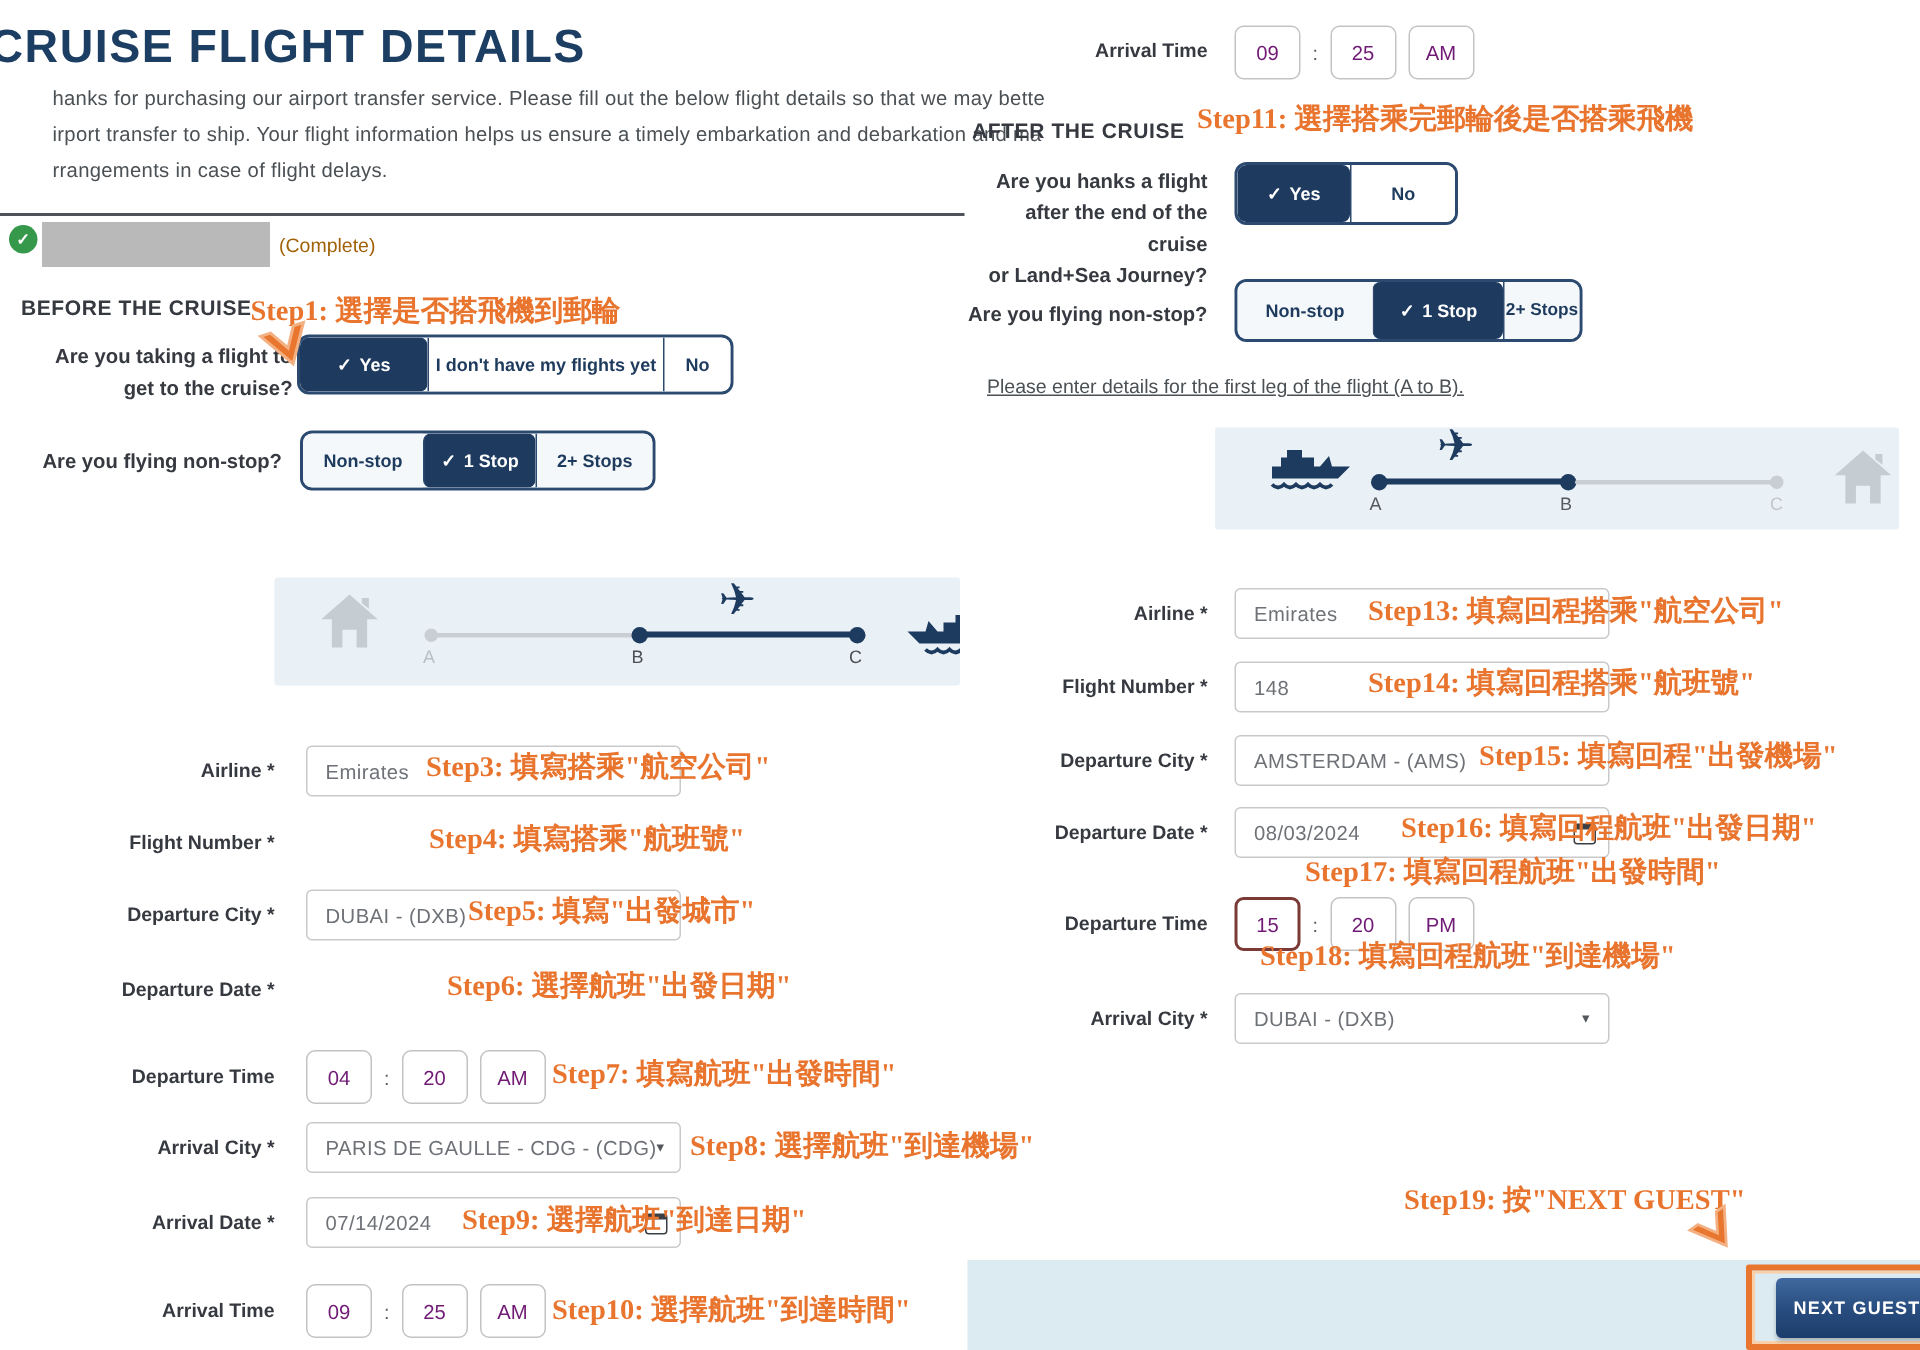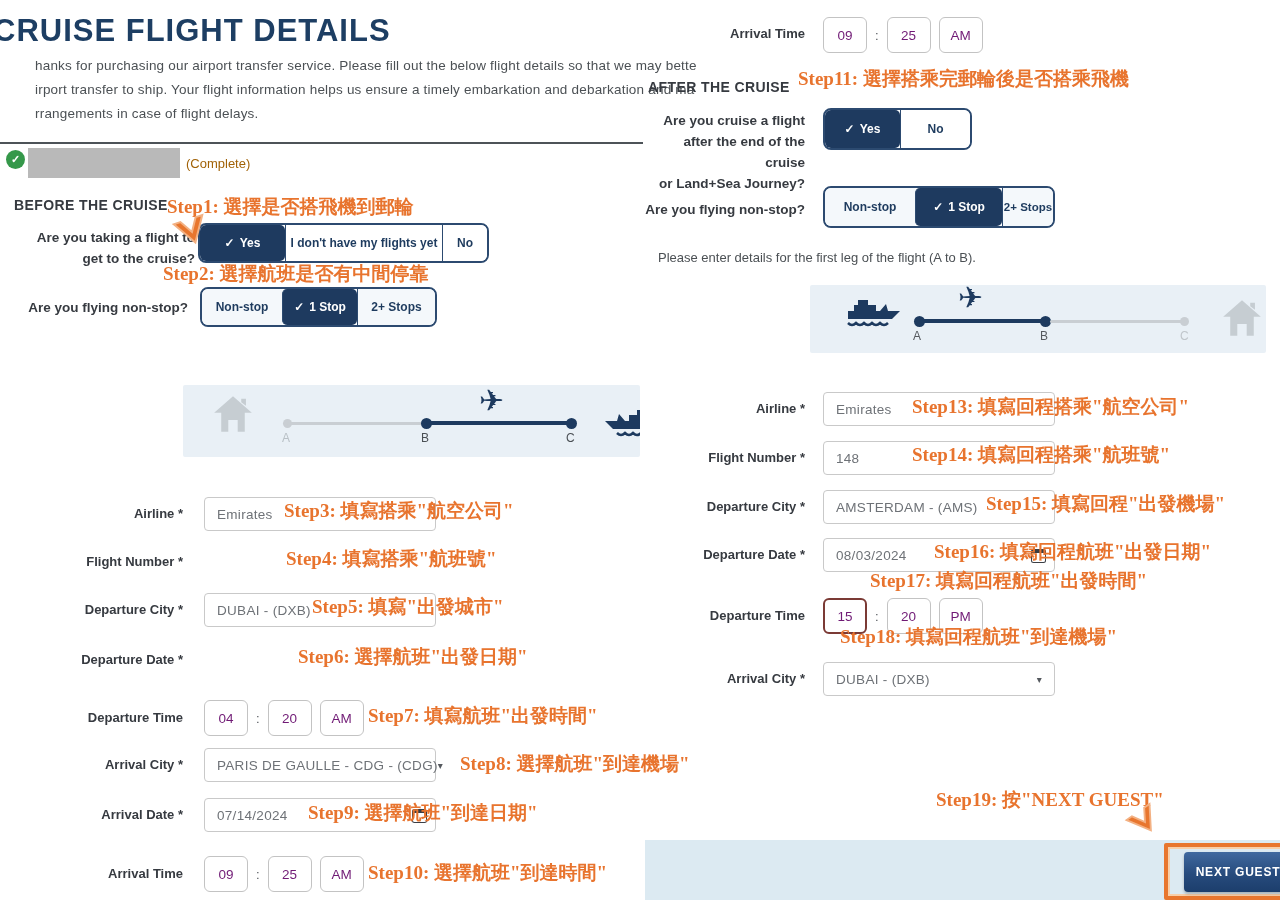--- a/index.html
+++ b/index.html
@@ -9,21 +9,21 @@
     background:#fff; font-family:"Liberation Sans", sans-serif;
   }
   .abs { position:absolute; }
 
   
   .page-title { left:-7px; top:13px; font-size:31px; font-weight:700; color:#1d3e63; letter-spacing:1px; white-space:nowrap; }
   .intro { left:2px; font-size:13.5px; color:#4b5054; letter-spacing:.2px; white-space:nowrap;margin-left:33px; }
   .divider { left:0; top:142px; width:643px; height:2px; background:#4d5358; }
   .sec-heading { font-size:14px; font-weight:700; color:#363a40; letter-spacing:.4px; white-space:nowrap; }
   .q-label { font-weight:700; font-size:13.5px; color:#363a40; text-align:right; line-height:21px; }
-  .leg-note { font-size:13px; color:#4b5054; white-space:nowrap; }
+  .leg-note { font-size:13px; color:#4b5054; white-space:nowrap;text-decoration:underline; }
 
   
   .gcheck { left:6px; top:150px; width:19px; height:19px; border-radius:50%; background:#35984a;
             color:#fff; font-size:11px; font-weight:700; display:flex; align-items:center; justify-content:center; }
   .redacted { left:28px; top:148px; width:152px; height:30px; background:#b9b9b9; }
   .complete-label { left:186px; top:156px; font-size:13px; color:#a16207; }
 
   
   .seg-group { display:flex; border:2px solid #2c4a70; border-radius:8px; background:#fbfdfe; overflow:hidden; }
   .seg { display:flex; align-items:center; justify-content:center; gap:5px;
@@ -39,21 +39,21 @@
   .dline.gray { background:#c9ced3; height:3px; }
   .dline.navy { background:#1d3a5f; }
   .dot { position:absolute; border-radius:50%; }
   .dot.gray { background:#c9ced3; }
   .dot.navy { background:#1d3a5f; }
   .leg-letter { position:absolute; font-size:12px; }
   .plane { position:absolute; color:#1d3a5f; font-family:"DejaVu Sans", sans-serif; }
 
   
   .f-label { font-weight:700; font-size:13px; color:#363a40; text-align:right; white-space:nowrap; }
-  .f-input { display:flex; align-items:center; height:34px; width:232px; background:#fff;
+  .f-input { display:flex; align-items:center; height:34px; width:250px; background:#fff;
              border:1px solid #c9c9c9; border-radius:4px; padding:0 12px;
              font-size:13.5px; color:#6e7277; letter-spacing:.3px; white-space:nowrap; }
   .caret { margin-left:auto; font-size:10px; color:#55595e; }
   .cal { position:absolute; right:8px; top:10px; width:15px; height:14px;
          border:1.5px solid #3a3e45; border-top:4.5px solid #3a3e45; border-radius:2.5px; }
   .timerow { display:flex; align-items:center; gap:8px; }
   .tbox { width:44px; height:36px; border:1px solid #c3c3c3; border-radius:6px; background:#fff;
           display:flex; align-items:center; justify-content:center; font-size:13.5px; color:#701a75; }
   .tbox.alert { border:2px solid #7b3a35; }
   .colon { font-size:13px; color:#55595e; }
@@ -196,21 +196,21 @@
   <div class="abs timerow" style="left:823px;top:17px">
     <div class="tbox">09</div>
     <span class="colon">:</span>
     <div class="tbox">25</div>
     <div class="tbox">AM</div>
   </div>
 
   <div class="abs sec-heading" style="left:648px;top:79px">AFTER THE CRUISE</div>
 
   <div class="abs q-label" style="left:640px;top:110px;width:165px">
-    <div>Are you cruise a flight</div>
+    <div>Are you hanks a flight</div>
     <div>after the end of the cruise</div>
     <div>or Land+Sea Journey?</div>
   </div>
 
   <div class="abs seg-group" style="left:823px;top:108px;height:42px">
     <div class="seg sel" style="width:75px">
       <span class="chk">✓</span>
       <span>Yes</span>
     </div>
     <div class="seg" style="width:70px;background:#fff">
@@ -287,21 +287,20 @@
   <div class="abs f-input" style="left:823px;top:662px">
     <span>DUBAI - (DXB)</span>
     <span class="caret">▾</span>
   </div>
 
   <div class="abs bottom-bar"></div>
   <div class="abs ng-frame"></div>
   <div class="abs ng-btn">NEXT GUEST</div>
 
   <div class="abs ann" style="left:167px;top:194px">Step1: 選擇是否搭飛機到郵輪</div>
-  <div class="abs ann" style="left:163px;top:261px">Step2: 選擇航班是否有中間停靠</div>
   <div class="abs ann" style="left:284px;top:498px">Step3: 填寫搭乘"航空公司"</div>
   <div class="abs ann" style="left:286px;top:546px">Step4: 填寫搭乘"航班號"</div>
   <div class="abs ann" style="left:312px;top:594px">Step5: 填寫"出發城市"</div>
   <div class="abs ann" style="left:298px;top:644px">Step6: 選擇航班"出發日期"</div>
   <div class="abs ann" style="left:368px;top:703px">Step7: 填寫航班"出發時間"</div>
   <div class="abs ann" style="left:460px;top:751px">Step8: 選擇航班"到達機場"</div>
   <div class="abs ann" style="left:308px;top:800px">Step9: 選擇航班"到達日期"</div>
   <div class="abs ann" style="left:368px;top:860px">Step10: 選擇航班"到達時間"</div>
   <div class="abs ann" style="left:798px;top:66px">Step11: 選擇搭乘完郵輪後是否搭乘飛機</div>
   <div class="abs ann" style="left:912px;top:394px">Step13: 填寫回程搭乘"航空公司"</div>

